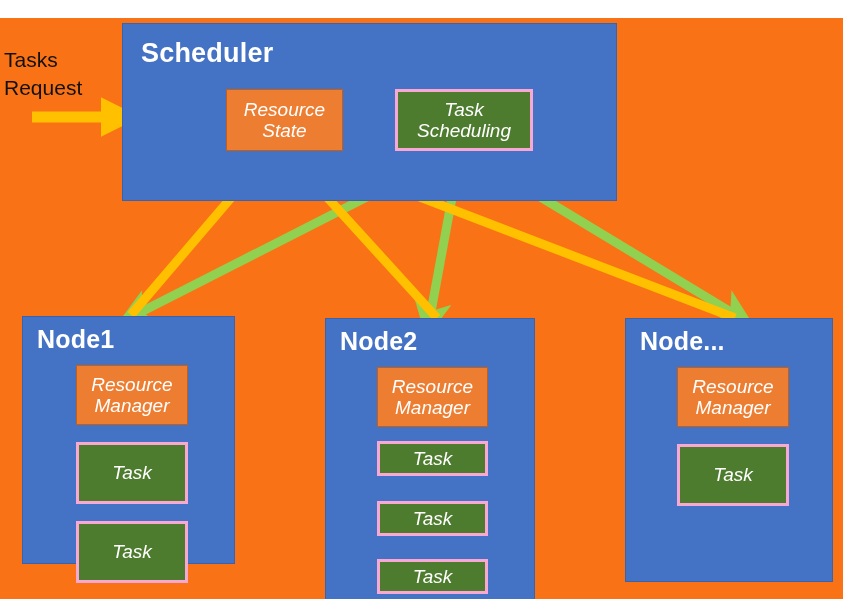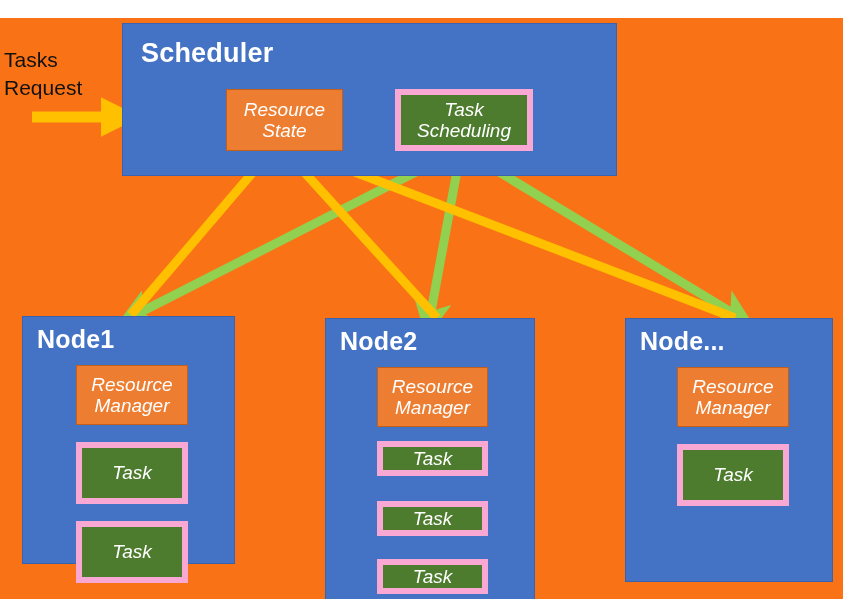--- a/index.html
+++ b/index.html
@@ -61,21 +61,21 @@
     color: #ffffff;
     font-size: 19px;
     line-height: 1.12;
   }
   .orange-box {
     background: #ED7D31;
     border: 1px solid #C15F1C;
   }
   .green-box {
     background: #4E7C2F;
-    border: 6px solid #f9a8d4;
+    border: 3px solid #f9a8d4;
   }
   .label-text {
     position: absolute;
     color: #111111;
     font-size: 21px;
     line-height: 1.32;
     white-space: pre-line;
   }
   .sub-box span {
     display: block;
@@ -112,21 +112,21 @@
     <line x1="131" y1="297" x2="271" y2="133" stroke="#FFC000" stroke-width="9" marker-end="url(#head-yellow)"></line>
 
     <line x1="437" y1="300" x2="285" y2="133" stroke="#FFC000" stroke-width="9" marker-end="url(#head-yellow)"></line>
 
     <line x1="735" y1="300" x2="300" y2="133" stroke="#FFC000" stroke-width="9" marker-end="url(#head-yellow)"></line>
   </svg>
 
   <div class="label-text" style="left:4px; top:28px; width:108px;">Tasks
 Request</div>
 
-  <div class="box container-box" style="left:122px; top:5px; width:495px; height:153px;">
+  <div class="box container-box" style="left:122px; top:5px; width:495px; height:178px;">
     <div class="container-title scheduler-title">Scheduler</div>
 
     <div class="sub-box orange-box" style="left:103px; top:65px; width:117px; height:62px;">
       <span>Resource
 State</span>
     </div>
 
     <div class="sub-box green-box" style="left:272px; top:65px; width:138px; height:62px;">
       <span>Task
 Scheduling</span>

